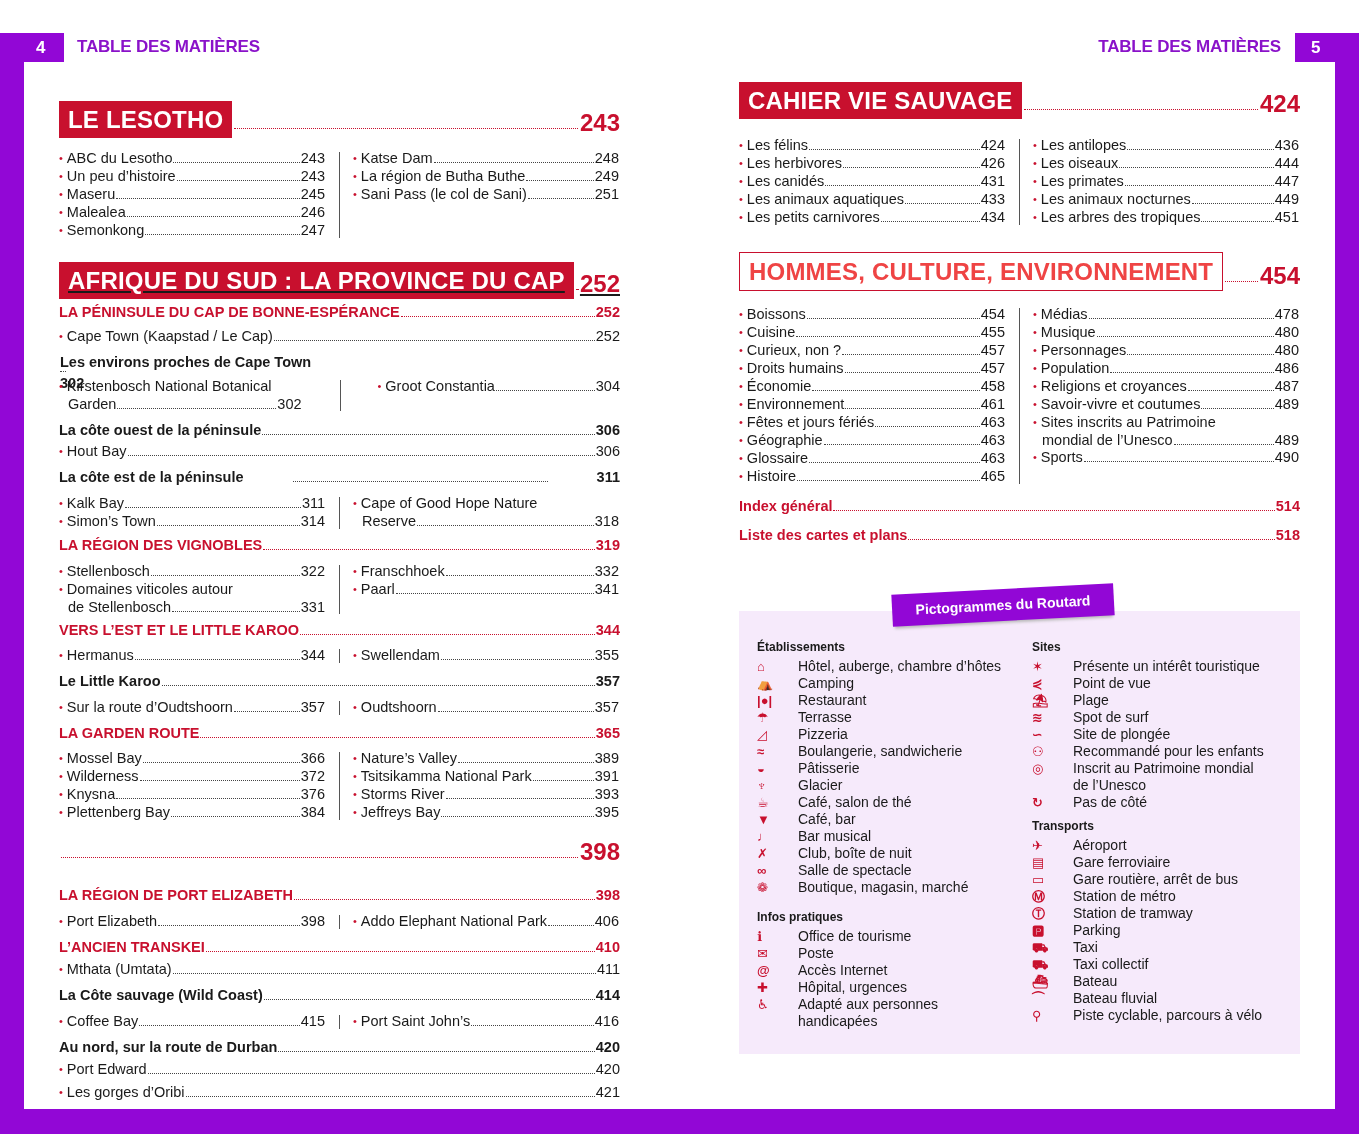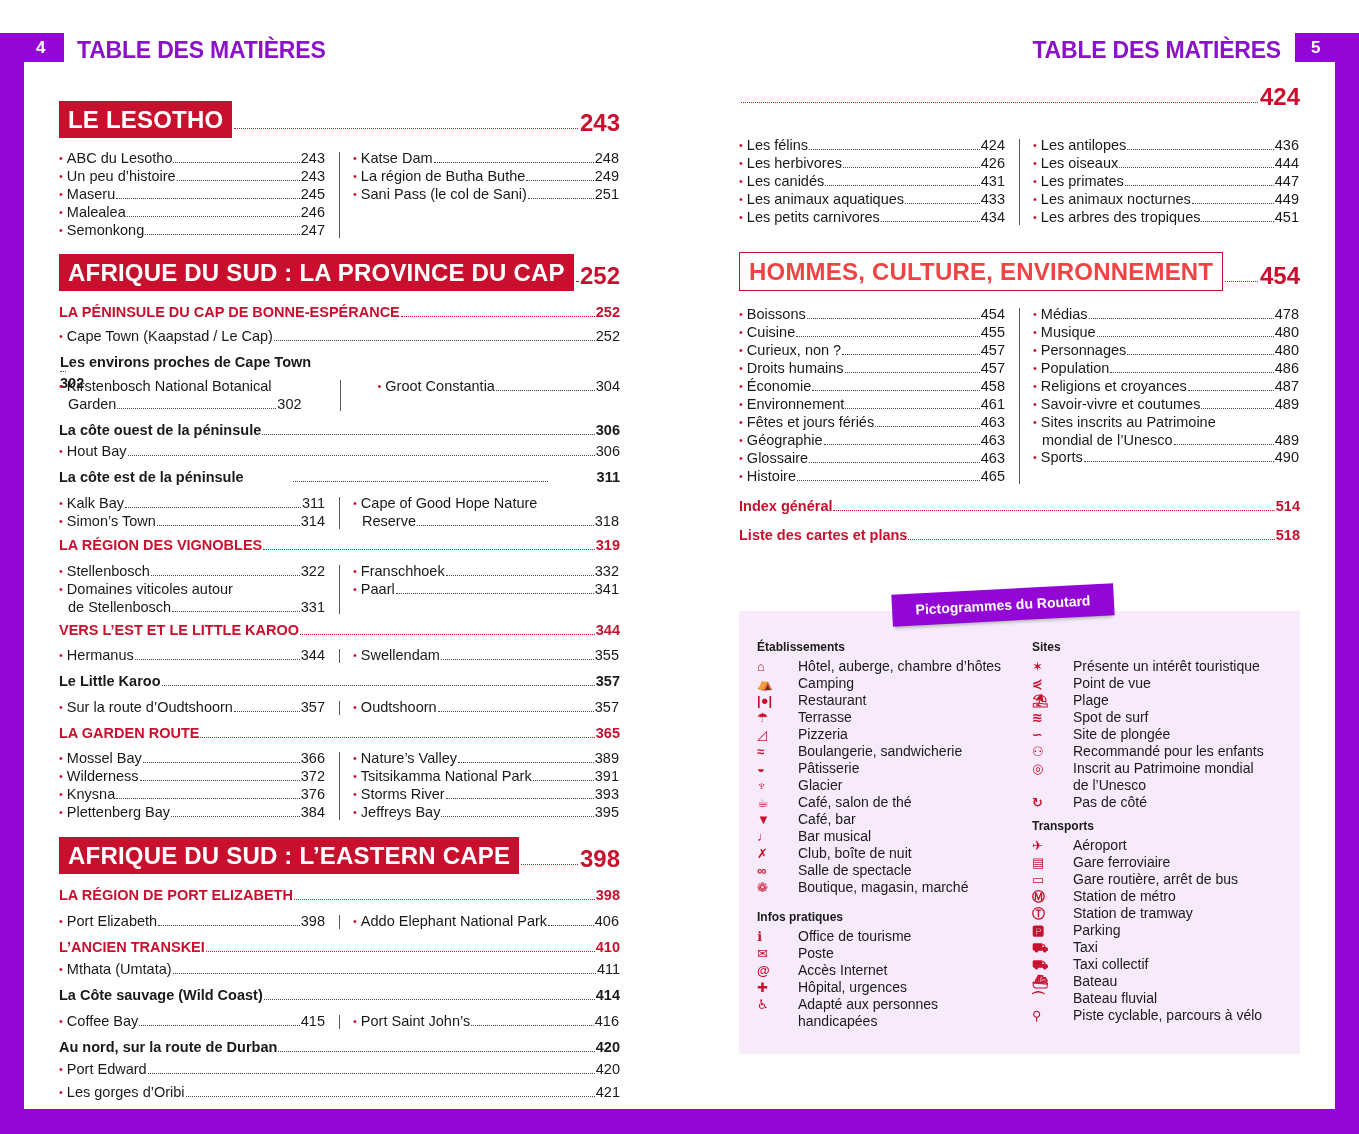--- a/index.html
+++ b/index.html
@@ -5,21 +5,21 @@
   * { box-sizing: border-box; margin: 0; padding: 0; }
   html, body { width: 1359px; height: 1134px; overflow: hidden; background: #ffffff; }
   body { position: relative; font-family: "Liberation Sans", "DejaVu Sans", sans-serif; color: #1a1a1a; }
 
   
   .frame-left { position: absolute; left: 0; top: 33px; width: 24px; height: 1101px; background: #9207d6; }
   .frame-right { position: absolute; right: 0; top: 33px; width: 24px; height: 1101px; background: #9207d6; }
   .frame-bottom { position: absolute; left: 0; top: 1109px; width: 1359px; height: 25px; background: #9207d6; }
   .pnum-left { position: absolute; left: 0; top: 33px; width: 64px; height: 29px; background: #9207d6; color: #fff; font-weight: bold; font-size: 17px; line-height: 29px; padding-left: 36px; }
   .pnum-right { position: absolute; right: 0; top: 33px; width: 64px; height: 29px; background: #9207d6; color: #fff; font-weight: bold; font-size: 17px; line-height: 29px; padding-left: 16px; }
-  .running-head { position: absolute; top: 37px; color: #8a12c9; font-weight: bold; font-size: 23px; letter-spacing: -0.2px; }
+  .running-head { position: absolute; top: 37px; color: #8a12c9; font-weight: bold; font-size: 17px; letter-spacing: -0.2px; }
   .rh-left { left: 77px; }
   .rh-right { right: 78px; }
 
   .page { position: absolute; top: 0; }
   .page-left { left: 59px; width: 561px; }
   .page-right { left: 739px; width: 561px; }
 
   
   .sec { position: absolute; left: 0; width: 561px; display: flex; align-items: flex-end; }
   .sec-box { background: #c8102e; color: #fff; font-weight: bold; font-size: 24px; padding: 4px 9px 3px 9px; white-space: nowrap; line-height: 30px; letter-spacing: 0.2px; }
@@ -121,21 +121,21 @@
         </div>
       <div class="item">
           <span class="bullet">•</span>
           <span>Sani Pass (le col de Sani)</span>
           <span class="lead"></span>
           <span>251</span>
         </div>
     </div>
   </div>
 
-  <div class="sec" style="top:254px;">
+  <div class="sec" style="top:262px;text-decoration:underline;">
     <span class="sec-box">AFRIQUE DU SUD : LA PROVINCE DU CAP</span>
     <span class="sec-lead"></span>
     <span class="sec-page">252</span>
   </div>
 
   <div class="row sub-red" style="top:304px;">
       <span>LA PÉNINSULE DU CAP DE BONNE-ESPÉRANCE</span>
       <span class="lead"></span>
       <span>252</span>
     </div>
@@ -362,21 +362,20 @@
       <div class="item">
           <span class="bullet">•</span>
           <span>Jeffreys Bay</span>
           <span class="lead"></span>
           <span>395</span>
         </div>
     </div>
   </div>
 
   <div class="sec" style="top:837px;">
-    <span class="sec-box">AFRIQUE DU SUD : L’EASTERN CAPE</span>
     <span class="sec-lead"></span>
     <span class="sec-page">398</span>
   </div>
   <div class="row sub-red" style="top:887px;">
       <span>LA RÉGION DE PORT ELIZABETH</span>
       <span class="lead"></span>
       <span>398</span>
     </div>
   <div class="cols" style="top:913px;">
     <div class="col">
@@ -446,20 +445,21 @@
   <div class="row" style="top:1084px;">
       <span class="bullet">•</span>
       <span>Les gorges d’Oribi</span>
       <span class="lead"></span>
       <span>421</span>
     </div>
 </div>
 
 <div class="page page-right">
   <div class="sec" style="top:82px;">
+    <span class="sec-box">CAHIER VIE SAUVAGE</span>
     <span class="sec-lead"></span>
     <span class="sec-page">424</span>
   </div>
   <div class="cols" style="top:137px;">
     <div class="col">
       <div class="item">
           <span class="bullet">•</span>
           <span>Les félins</span>
           <span class="lead"></span>
           <span>424</span>

